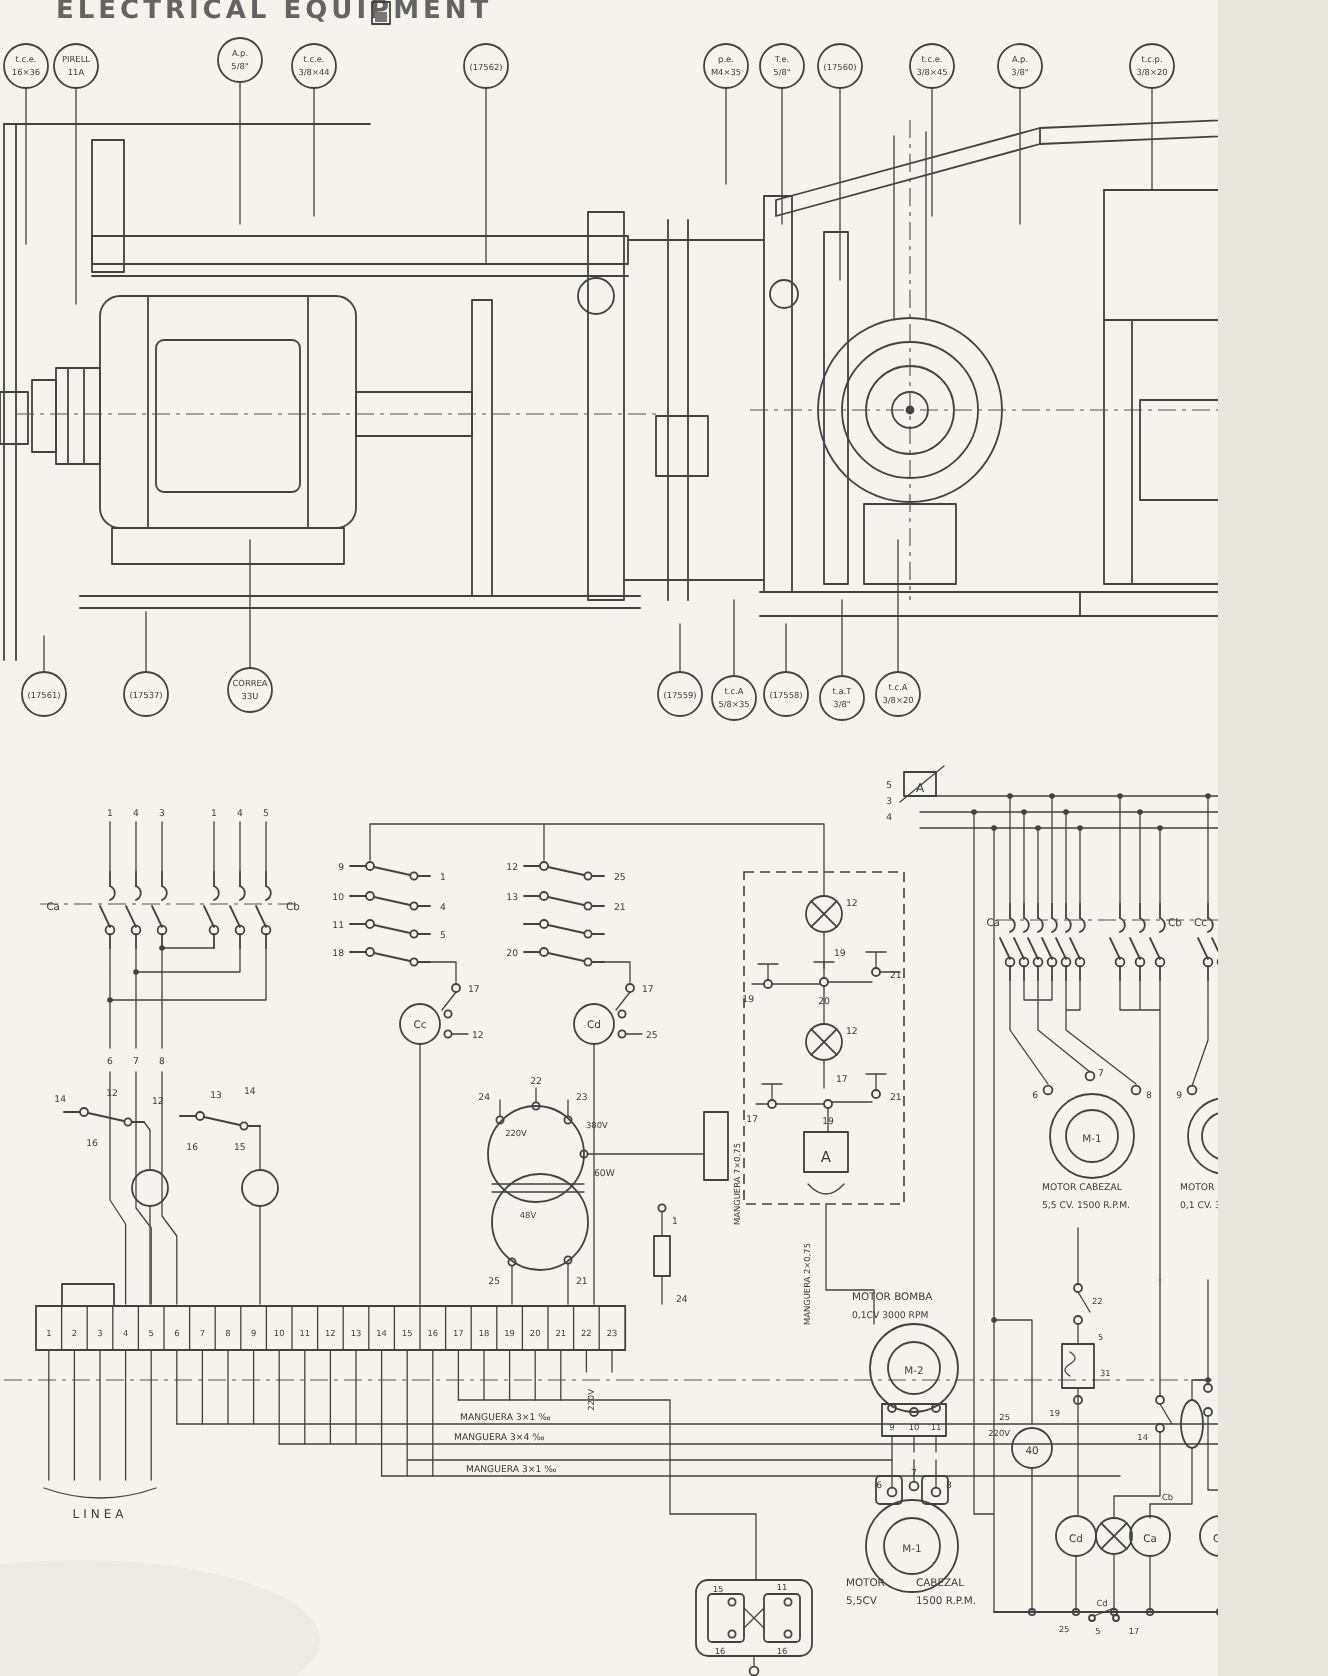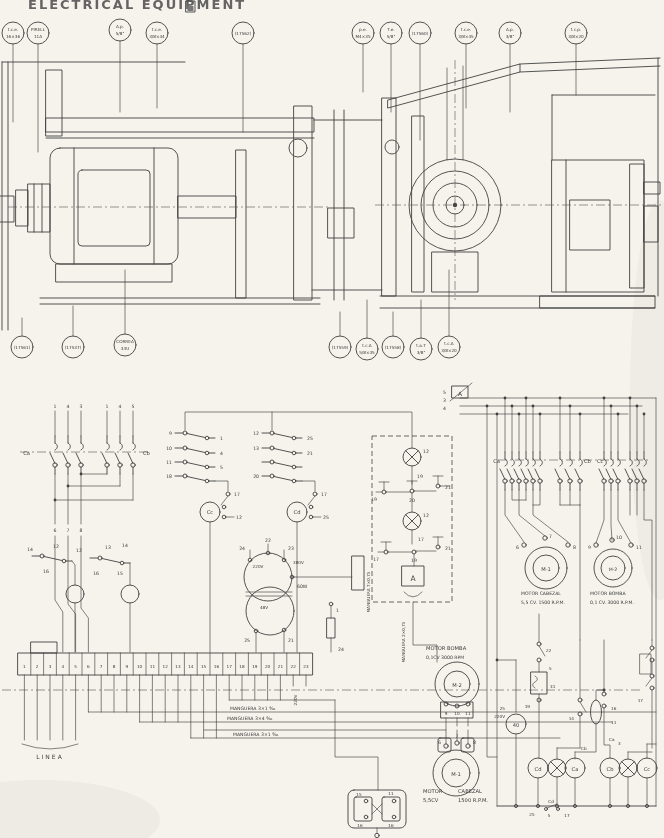--- a/index.html
+++ b/index.html
@@ -1,16 +1,16 @@
 <!DOCTYPE html>
 <html><head>
 <meta charset="utf-8">
 <style>
   html,body{margin:0;padding:0;background:#e8e5dd;}
-  .page{width:664px;height:838px;position:relative;background:#f5f3ec;overflow:hidden;}
+  .page{width:609px;height:838px;position:relative;background:#f5f3ec;overflow:hidden;}
   svg{display:block;}
   .ln{stroke:#424242;stroke-width:.9;fill:none;stroke-linecap:round;stroke-linejoin:round;}
   .thin{stroke-width:.65;}
   .dash{stroke-dasharray:5 3;stroke-width:.8;}
   .dd{stroke-dasharray:9 3 2 3;stroke-width:.6;stroke:#555;}
   .tx{font-family:"DejaVu Sans",sans-serif;fill:#3b3b3b;}
   .s4{font-size:4.2px;} .s46{font-size:4.6px;} .s5{font-size:5.2px;} .s6{font-size:6px;} .s7{font-size:7.5px;}
   .mid{text-anchor:middle;} .end{text-anchor:end;}
   .title{font-size:13px;fill:#4c4c4c;letter-spacing:2px;font-weight:bold;opacity:.85;}
   .dot{fill:#424242;stroke:none;}

